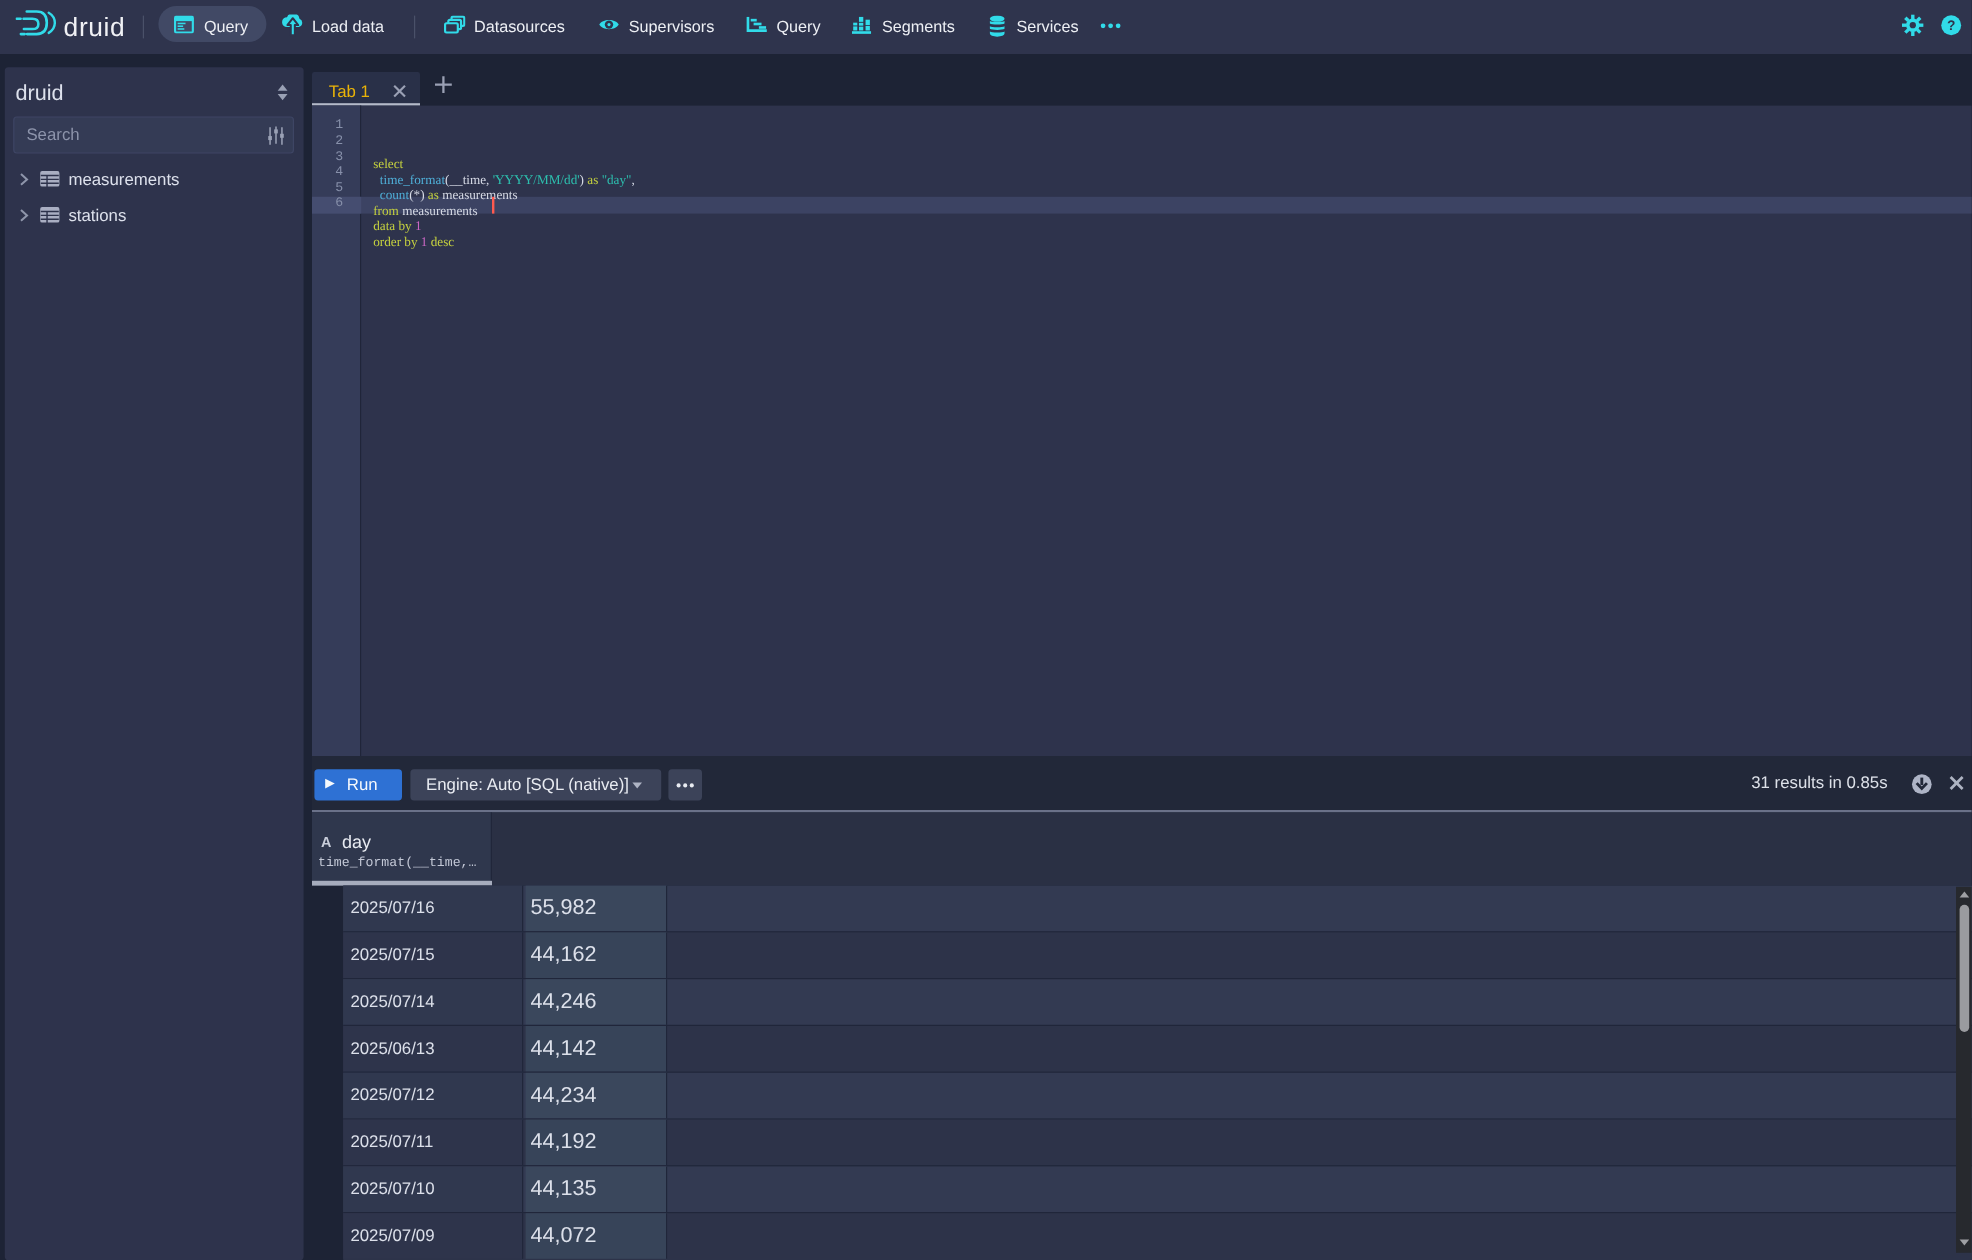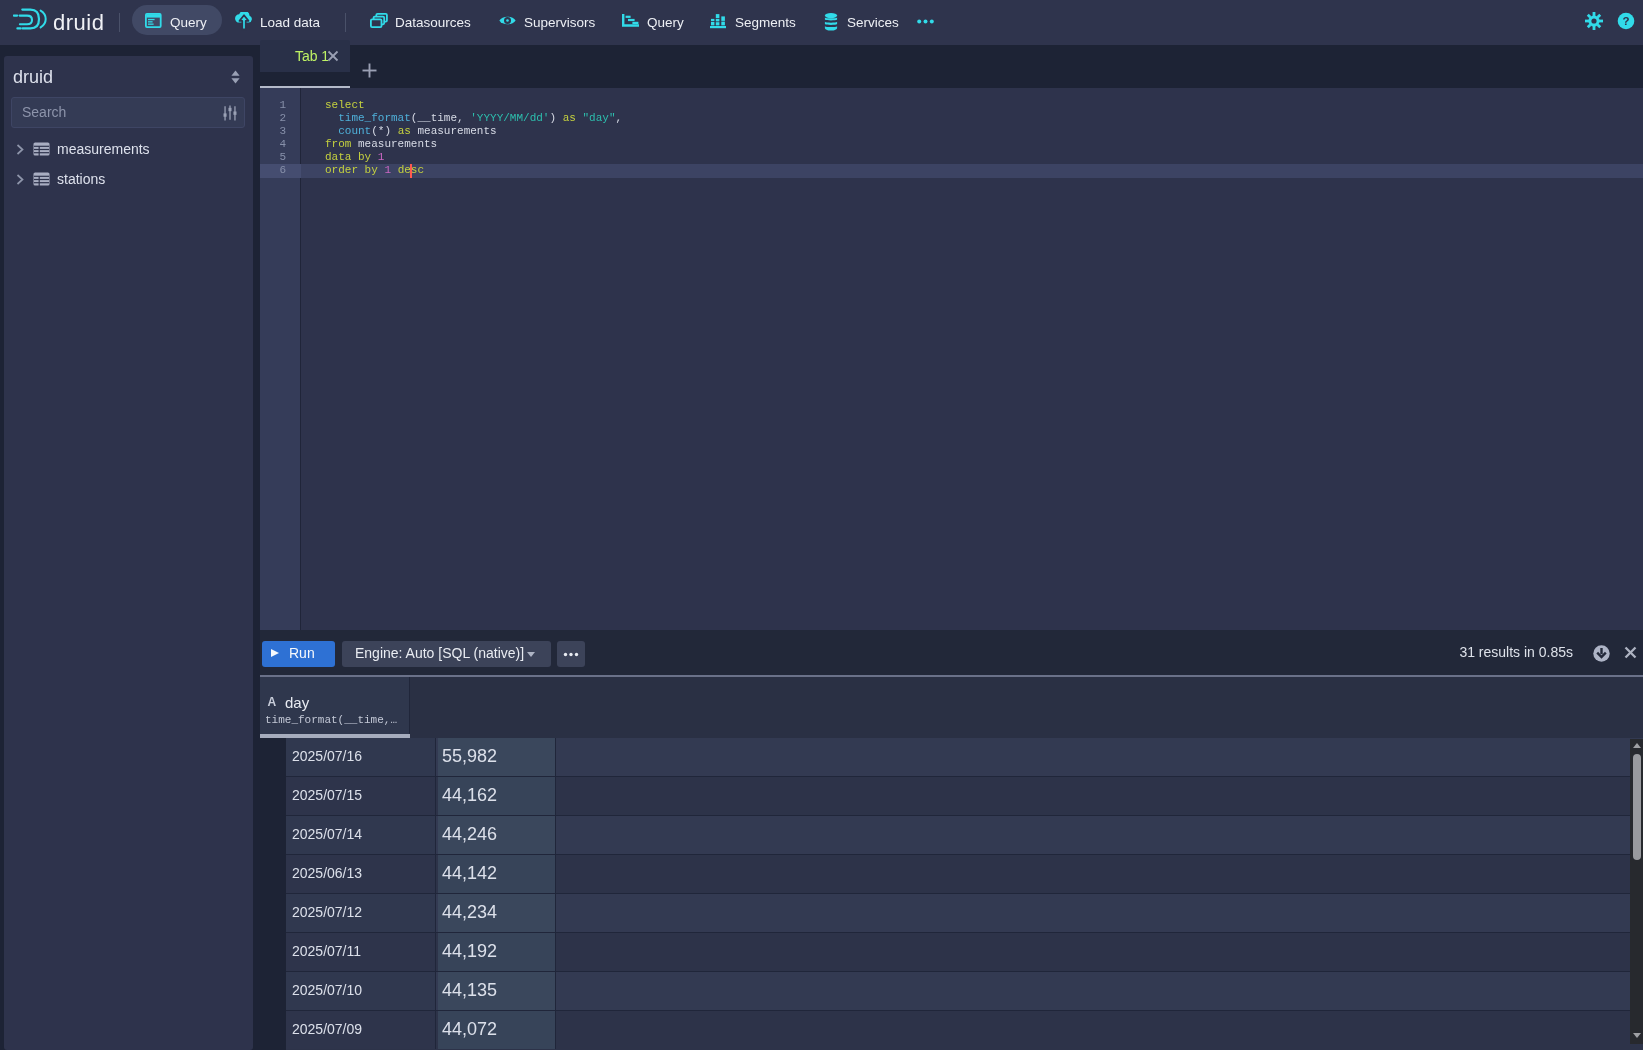--- a/index.html
+++ b/index.html
@@ -10,32 +10,32 @@
   .nav { position:absolute; left:0; top:0; width:1643px; height:45px; background:#2f344d; }
   .navitem { position:absolute; top:0; height:45px; line-height:45px; color:#edeff4; font-size:13.5px; }
   .navdiv { position:absolute; top:13px; width:1px; height:19px; background:#4a5169; }
   
   .side { position:absolute; left:4px; top:56px; width:249px; height:994px; background:#2e334c; border-radius:3px; }
   .sidetitle { position:absolute; left:9px; top:11px; font-size:18px; color:#dde1ec; }
   .search { position:absolute; left:7px; top:41px; width:234px; height:31px; background:#343b55;
     border:1px solid #3e4564; border-radius:3px; color:#8d94ab; font-size:14px; line-height:29px; padding-left:10px; }
   .treerow { position:absolute; left:0; width:249px; height:30px; color:#dde1ec; font-size:14px; line-height:30px; }
   
-  .tab { position:absolute; left:260px; top:40px; width:90px; height:32px; background:#293048;
-    border-radius:2px 2px 0 0; color:#bef264; font-size:14px; line-height:32px;text-align:center; }
+  .tab { position:absolute; left:260px; top:60px; width:90px; height:32px; background:#293048;
+    border-radius:2px 2px 0 0; color:#eab308; font-size:14px; line-height:32px; }
   .tabline { position:absolute; left:260px; top:85.5px; width:90px; height:2.5px; background:#b4bac9; }
   
   .editor { position:absolute; left:260px; top:88px; width:1383px; height:542px; background:#2e334c; }
   .gutter { position:absolute; left:260px; top:88px; width:41px; height:542px; background:#353c59;
     border-right:1.5px solid #202539; }
   .mono { font-family:"Liberation Mono", monospace; }
   .gnum { position:absolute; left:260px; width:26px; text-align:right; font-family:"Liberation Mono",monospace;
     font-size:11px; line-height:13.14px; color:#8790aa; }
-  .cline { position:absolute; left:325px; font-family:Liberation Mono, monospace; font-size:11px;
-    line-height:13.14px; color:#d7dbe6; white-space:pre; }
+  .cline { position:absolute; left:311px; font-family:Liberation Serif, serif; font-size:11px;
+    line-height:13.14px; color:#d7dbe6; white-space:pre;margin-top:32px; }
   .k { color:#c5d13f; } .f { color:#4fb0d9; } .s { color:#2dbfae; } .n { color:#cb67c4; }
   
   .runbar { position:absolute; left:260px; top:630px; width:1383px; height:44.5px; background:#222839;text-decoration:underline; }
   
   .rrow { position:absolute; left:260px; width:1383px; height:39px;margin-left:26px; }
   .cellL { position:absolute; left:0; top:0; width:150px; height:37.5px; border-right:1.5px solid #20263a;
     padding-left:6px; font-size:14px; color:#dce0ea; line-height:37.5px; }
   .cellR { position:absolute; left:151.5px; top:0; width:118px; height:37.5px; border-right:1.5px solid #20263a;
     padding-left:4.5px; font-size:18px; color:#dce0ea; line-height:37.5px; }
 </style>

